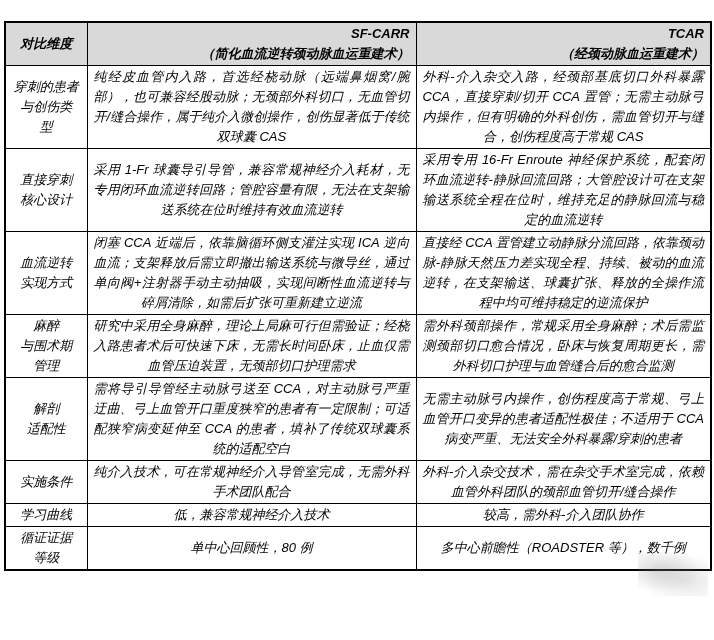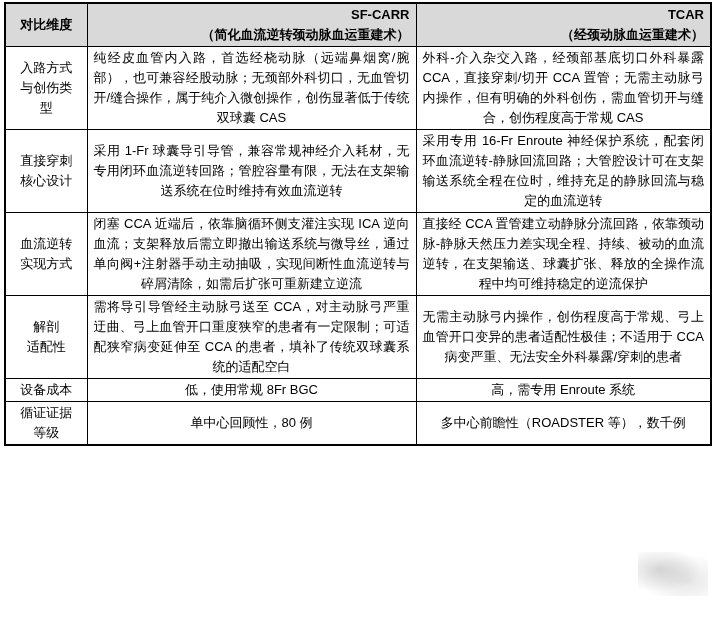--- a/index.html
+++ b/index.html
@@ -12,22 +12,23 @@
   body{
     width:714px;height:640px;
     background:var(--page-bg);
     font-family:"Liberation Sans","DejaVu Sans",sans-serif;
     color:var(--text-color);
     position:relative;
     overflow:hidden;
   }
   .table-wrap{
     position:absolute;
-    left:4px;top:2px;
+    left:4px;top:21px;
     width:706px;
+    font-style:italic;
   }
   table.cmp{
     border-collapse:collapse;
     table-layout:fixed;
     width:706px;
     border:2px solid var(--border-color);
   }
   table.cmp td,table.cmp th{
     border:1px solid var(--border-color);
     font-size:13px;
@@ -83,48 +84,60 @@
       <tr>
         <th class="dim-head">对比维度</th>
         <th class="col-head">SF-CARR
 （简化血流逆转颈动脉血运重建术）</th>
         <th class="col-head">TCAR
 （经颈动脉血运重建术）</th>
       </tr>
     </thead>
     <tbody>
       <tr>
-        <td class="dim">入路方式
+        <td class="dim">穿刺的患者
 与创伤类
 型</td>
         <td class="val">纯经皮血管内入路，首选经桡动脉（远端鼻烟窝/腕部），也可兼容经股动脉；无颈部外科切口，无血管切开/缝合操作，属于纯介入微创操作，创伤显著低于传统双球囊 CAS</td>
         <td class="val">外科-介入杂交入路，经颈部基底切口外科暴露 CCA，直接穿刺/切开 CCA 置管；无需主动脉弓内操作，但有明确的外科创伤，需血管切开与缝合，创伤程度高于常规 CAS</td>
       </tr>
       <tr>
         <td class="dim">直接穿刺
 核心设计</td>
         <td class="val">采用 1-Fr 球囊导引导管，兼容常规神经介入耗材，无专用闭环血流逆转回路；管腔容量有限，无法在支架输送系统在位时维持有效血流逆转</td>
         <td class="val">采用专用 16-Fr Enroute 神经保护系统，配套闭环血流逆转-静脉回流回路；大管腔设计可在支架输送系统全程在位时，维持充足的静脉回流与稳定的血流逆转</td>
       </tr>
       <tr>
         <td class="dim">血流逆转
 实现方式</td>
         <td class="val">闭塞 CCA 近端后，依靠脑循环侧支灌注实现 ICA 逆向血流；支架释放后需立即撤出输送系统与微导丝，通过单向阀+注射器手动主动抽吸，实现间断性血流逆转与碎屑清除，如需后扩张可重新建立逆流</td>
         <td class="val">直接经 CCA 置管建立动静脉分流回路，依靠颈动脉-静脉天然压力差实现全程、持续、被动的血流逆转，在支架输送、球囊扩张、释放的全操作流程中均可维持稳定的逆流保护</td>
       </tr>
       <tr>
+        <td class="dim">麻醉
+与围术期
+管理</td>
+        <td class="val">研究中采用全身麻醉，理论上局麻可行但需验证；经桡入路患者术后可快速下床，无需长时间卧床，止血仅需血管压迫装置，无颈部切口护理需求</td>
+        <td class="val">需外科颈部操作，常规采用全身麻醉；术后需监测颈部切口愈合情况，卧床与恢复周期更长，需外科切口护理与血管缝合后的愈合监测</td>
+      </tr>
+      <tr>
         <td class="dim">解剖
 适配性</td>
         <td class="val">需将导引导管经主动脉弓送至 CCA，对主动脉弓严重迂曲、弓上血管开口重度狭窄的患者有一定限制；可适配狭窄病变延伸至 CCA 的患者，填补了传统双球囊系统的适配空白</td>
         <td class="val">无需主动脉弓内操作，创伤程度高于常规、弓上血管开口变异的患者适配性极佳；不适用于 CCA 病变严重、无法安全外科暴露/穿刺的患者</td>
       </tr>
       <tr>
-        <td class="dim">设备成本</td>
-        <td class="val">低，使用常规 8Fr BGC</td>
-        <td class="val">高，需专用 Enroute 系统</td>
+        <td class="dim">实施条件</td>
+        <td class="val">纯介入技术，可在常规神经介入导管室完成，无需外科手术团队配合</td>
+        <td class="val">外科-介入杂交技术，需在杂交手术室完成，依赖血管外科团队的颈部血管切开/缝合操作</td>
+      </tr>
+      <tr>
+        <td class="dim">学习曲线</td>
+        <td class="val">低，兼容常规神经介入技术</td>
+        <td class="val">较高，需外科-介入团队协作</td>
       </tr>
       <tr>
         <td class="dim">循证证据
 等级</td>
         <td class="val">单中心回顾性，80 例</td>
         <td class="val">多中心前瞻性（ROADSTER 等），数千例</td>
       </tr>
     </tbody>
   </table>
 </div>

